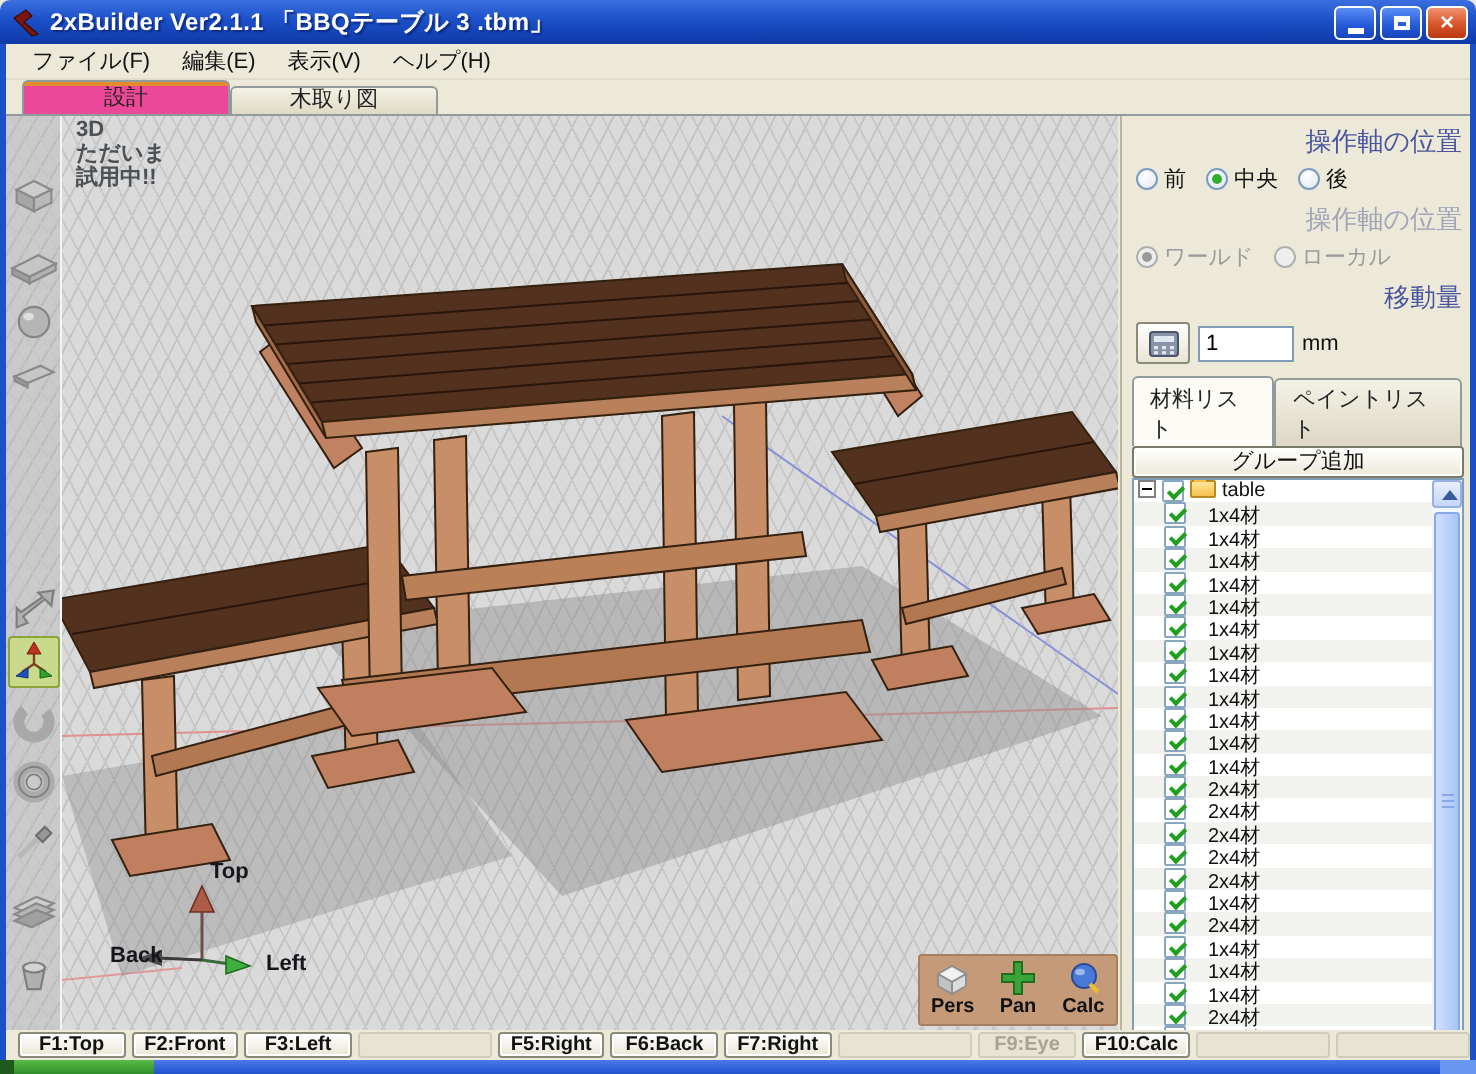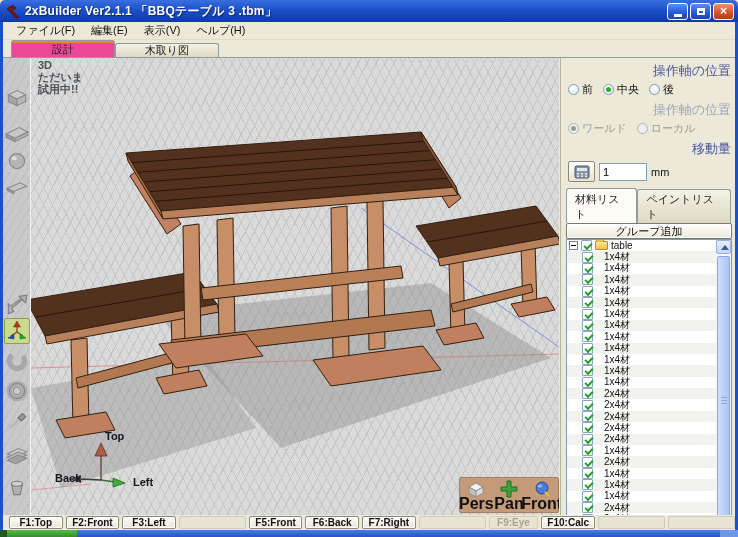--- a/index.html
+++ b/index.html
@@ -65,21 +65,21 @@
   .axis-indicator svg { position:absolute; left:0; top:0; width:96px; height:66px; }
   .ax-top   { position:absolute; left:50px; top:0; }
   .ax-front { position:absolute; left:0px;  top:42px; }
   .ax-left  { position:absolute; left:66px; top:46px;padding-left:12px; }
 
   .viewnav { position:absolute; left:428px; top:419px; width:100px; height:36px;
     background:#c49a79; border:1px solid #a87f5e; border-radius:2px;
     display:flex; justify-content:space-around; padding-top:2px; }
   .vn { display:flex; flex-direction:column; align-items:center; width:32px; }
   .vn svg { width:18px; height:18px; }
-  .vn span { font-size:16px; font-weight:bold; color:#101010; line-height:11px; }
+  .vn span { font-size:10px; font-weight:bold; color:#101010; line-height:11px; }
 
   
   .rightpanel { position:absolute; left:557px; top:0; width:175px; height:458px;
     background:#ece9d8; border-left:1px solid #b8b4a0; padding:2px 4px 0 5px; }
   .sec-label { font-size:13px; color:#4a55a0; margin:2px 0 1px;text-align:right; }
   .sec-label.dim { color:#a0a4b8; }
   .radio-row { display:flex; gap:10px; margin:2px 0 4px 2px; align-items:center; }
   .radio { display:flex; align-items:center; gap:3px; font-size:11px; color:#111; }
   .radio .rb { width:11px; height:11px; border:1px solid #7b9bbf; border-radius:50%;
     background:radial-gradient(circle at 35% 30%,#fff,#dfe8f2); position:relative; }
@@ -99,21 +99,21 @@
   .subtab { font-size:11px; padding:2px 8px 1px; border:1px solid #919b9c; border-bottom:none;
     border-radius:3px 3px 0 0; background:linear-gradient(180deg,#f4f2e6,#ddd8c4); color:#222; }
   .subtab.active { background:#fcfbf6; padding-top:3px; }
   .addgroup { display:block; width:166px; height:16px; margin:0; font-size:11px;
     border:1px solid #7a7a6a; border-radius:2px; text-align:center; line-height:14px;
     background:linear-gradient(180deg,#fff,#ece9d8); color:#111;
     box-shadow:inset 0 0 0 1px #fff; }
 
   .listbox { position:relative; width:166px; height:335px; background:#fff;
     border:1px solid #7f9db9; overflow:hidden; }
-  .tree-row { height:11.4px; display:flex; align-items:center; font-size:10px; color:#111;
+  .tree-row { height:11.4px; display:flex; font-size:10px; color:#111;
     white-space:nowrap; }
   .rows .tree-row:nth-of-type(odd) { background:#f2f2ee; }
   .expander { width:9px; height:9px; border:1px solid #808080; background:#fff; margin:0 3px 0 2px;
     position:relative; flex:0 0 auto; }
   .expander::after { content:""; position:absolute; left:1px; top:3px; width:5px; height:1px; background:#000; }
   .chk { width:11px; height:11px; border:1px solid #88a6c0; background:#fff; border-radius:1px;
     margin-right:3px; position:relative; flex:0 0 auto; }
   .tree-row .chk::after { content:""; position:absolute; left:2px; top:2px; width:6px; height:3px;
     border-left:2px solid #1fa11f; border-bottom:2px solid #1fa11f; transform:rotate(-45deg); }
   .rows .chk { margin-left:15px; }
@@ -341,21 +341,21 @@
               <polygon points="7,1 11,1 11,7 17,7 17,11 11,11 11,17 7,17 7,11 1,11 1,7 7,7" fill="#3aa43a" stroke="#1e6e1e"></polygon>
             </svg>
           <span>Pan</span>
         </div>
         <div class="vn">
           <svg viewBox="0 0 18 18">
               <circle cx="9" cy="8" r="6" fill="#4a7ad8" stroke="#2a4a98"></circle>
               <ellipse cx="7" cy="6" rx="2.4" ry="1.6" fill="#9ab8ee"></ellipse>
               <line x1="12" y1="12" x2="16" y2="16" stroke="#e8c030" stroke-width="2.2"></line>
             </svg>
-          <span>Front</span>
+          <span>Calc</span>
         </div>
       </div>
     </div>
 
     <div class="rightpanel">
       <div class="sec-label">操作軸の位置</div>
       <div class="radio-row">
         <label class="radio">
             <span class="rb"></span>
             <span>前</span>
@@ -532,21 +532,21 @@
       </div>
     </div>
   </div>
 
   <div class="fkeybar">
 
   <div class="fkey normal">F1:Top</div>
       <div class="fkey normal">F2:Front</div>
       <div class="fkey normal">F3:Left</div>
       <div class="fkey blank"></div>
-      <div class="fkey normal">F5:Front</div>
+      <div class="fkey normal">F5:Right</div>
       <div class="fkey normal">F6:Back</div>
       <div class="fkey normal">F7:Right</div>
       <div class="fkey blank"></div>
       <div class="fkey disabled">F9:Eye</div>
       <div class="fkey normal">F10:Calc</div>
       <div class="fkey blank"></div>
       <div class="fkey blank"></div>
     </div>
 
   <div class="taskbar">

